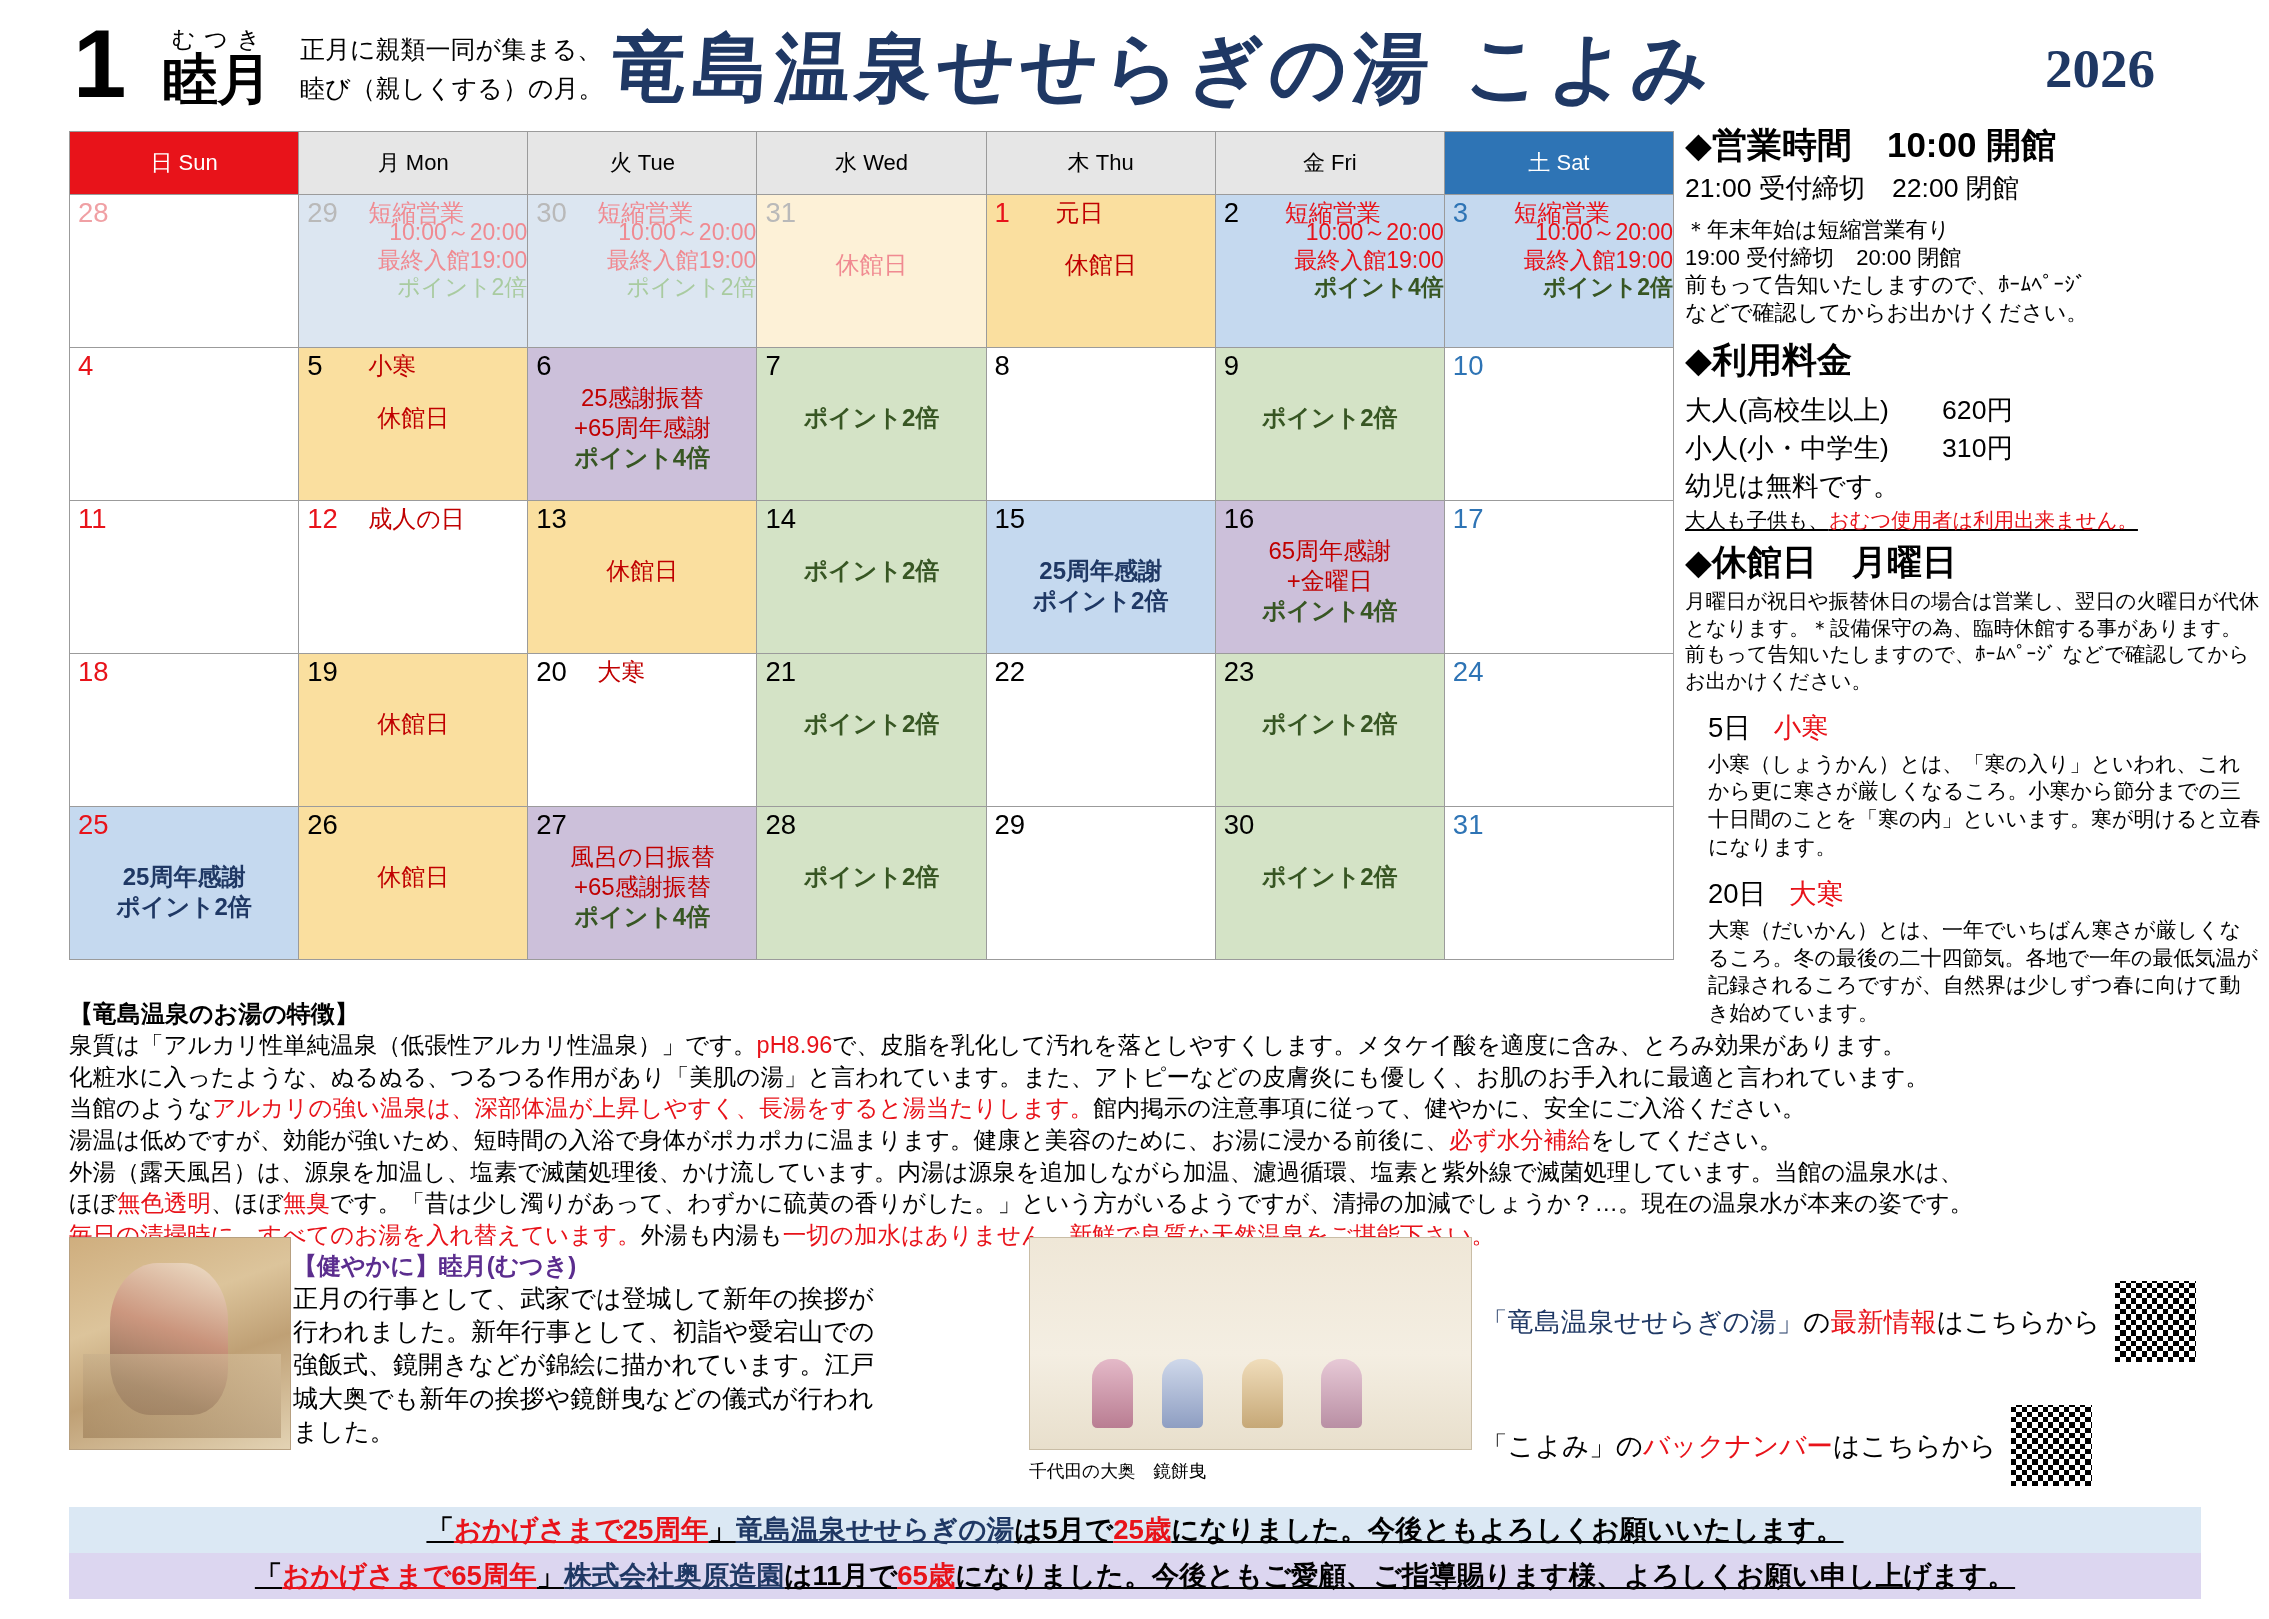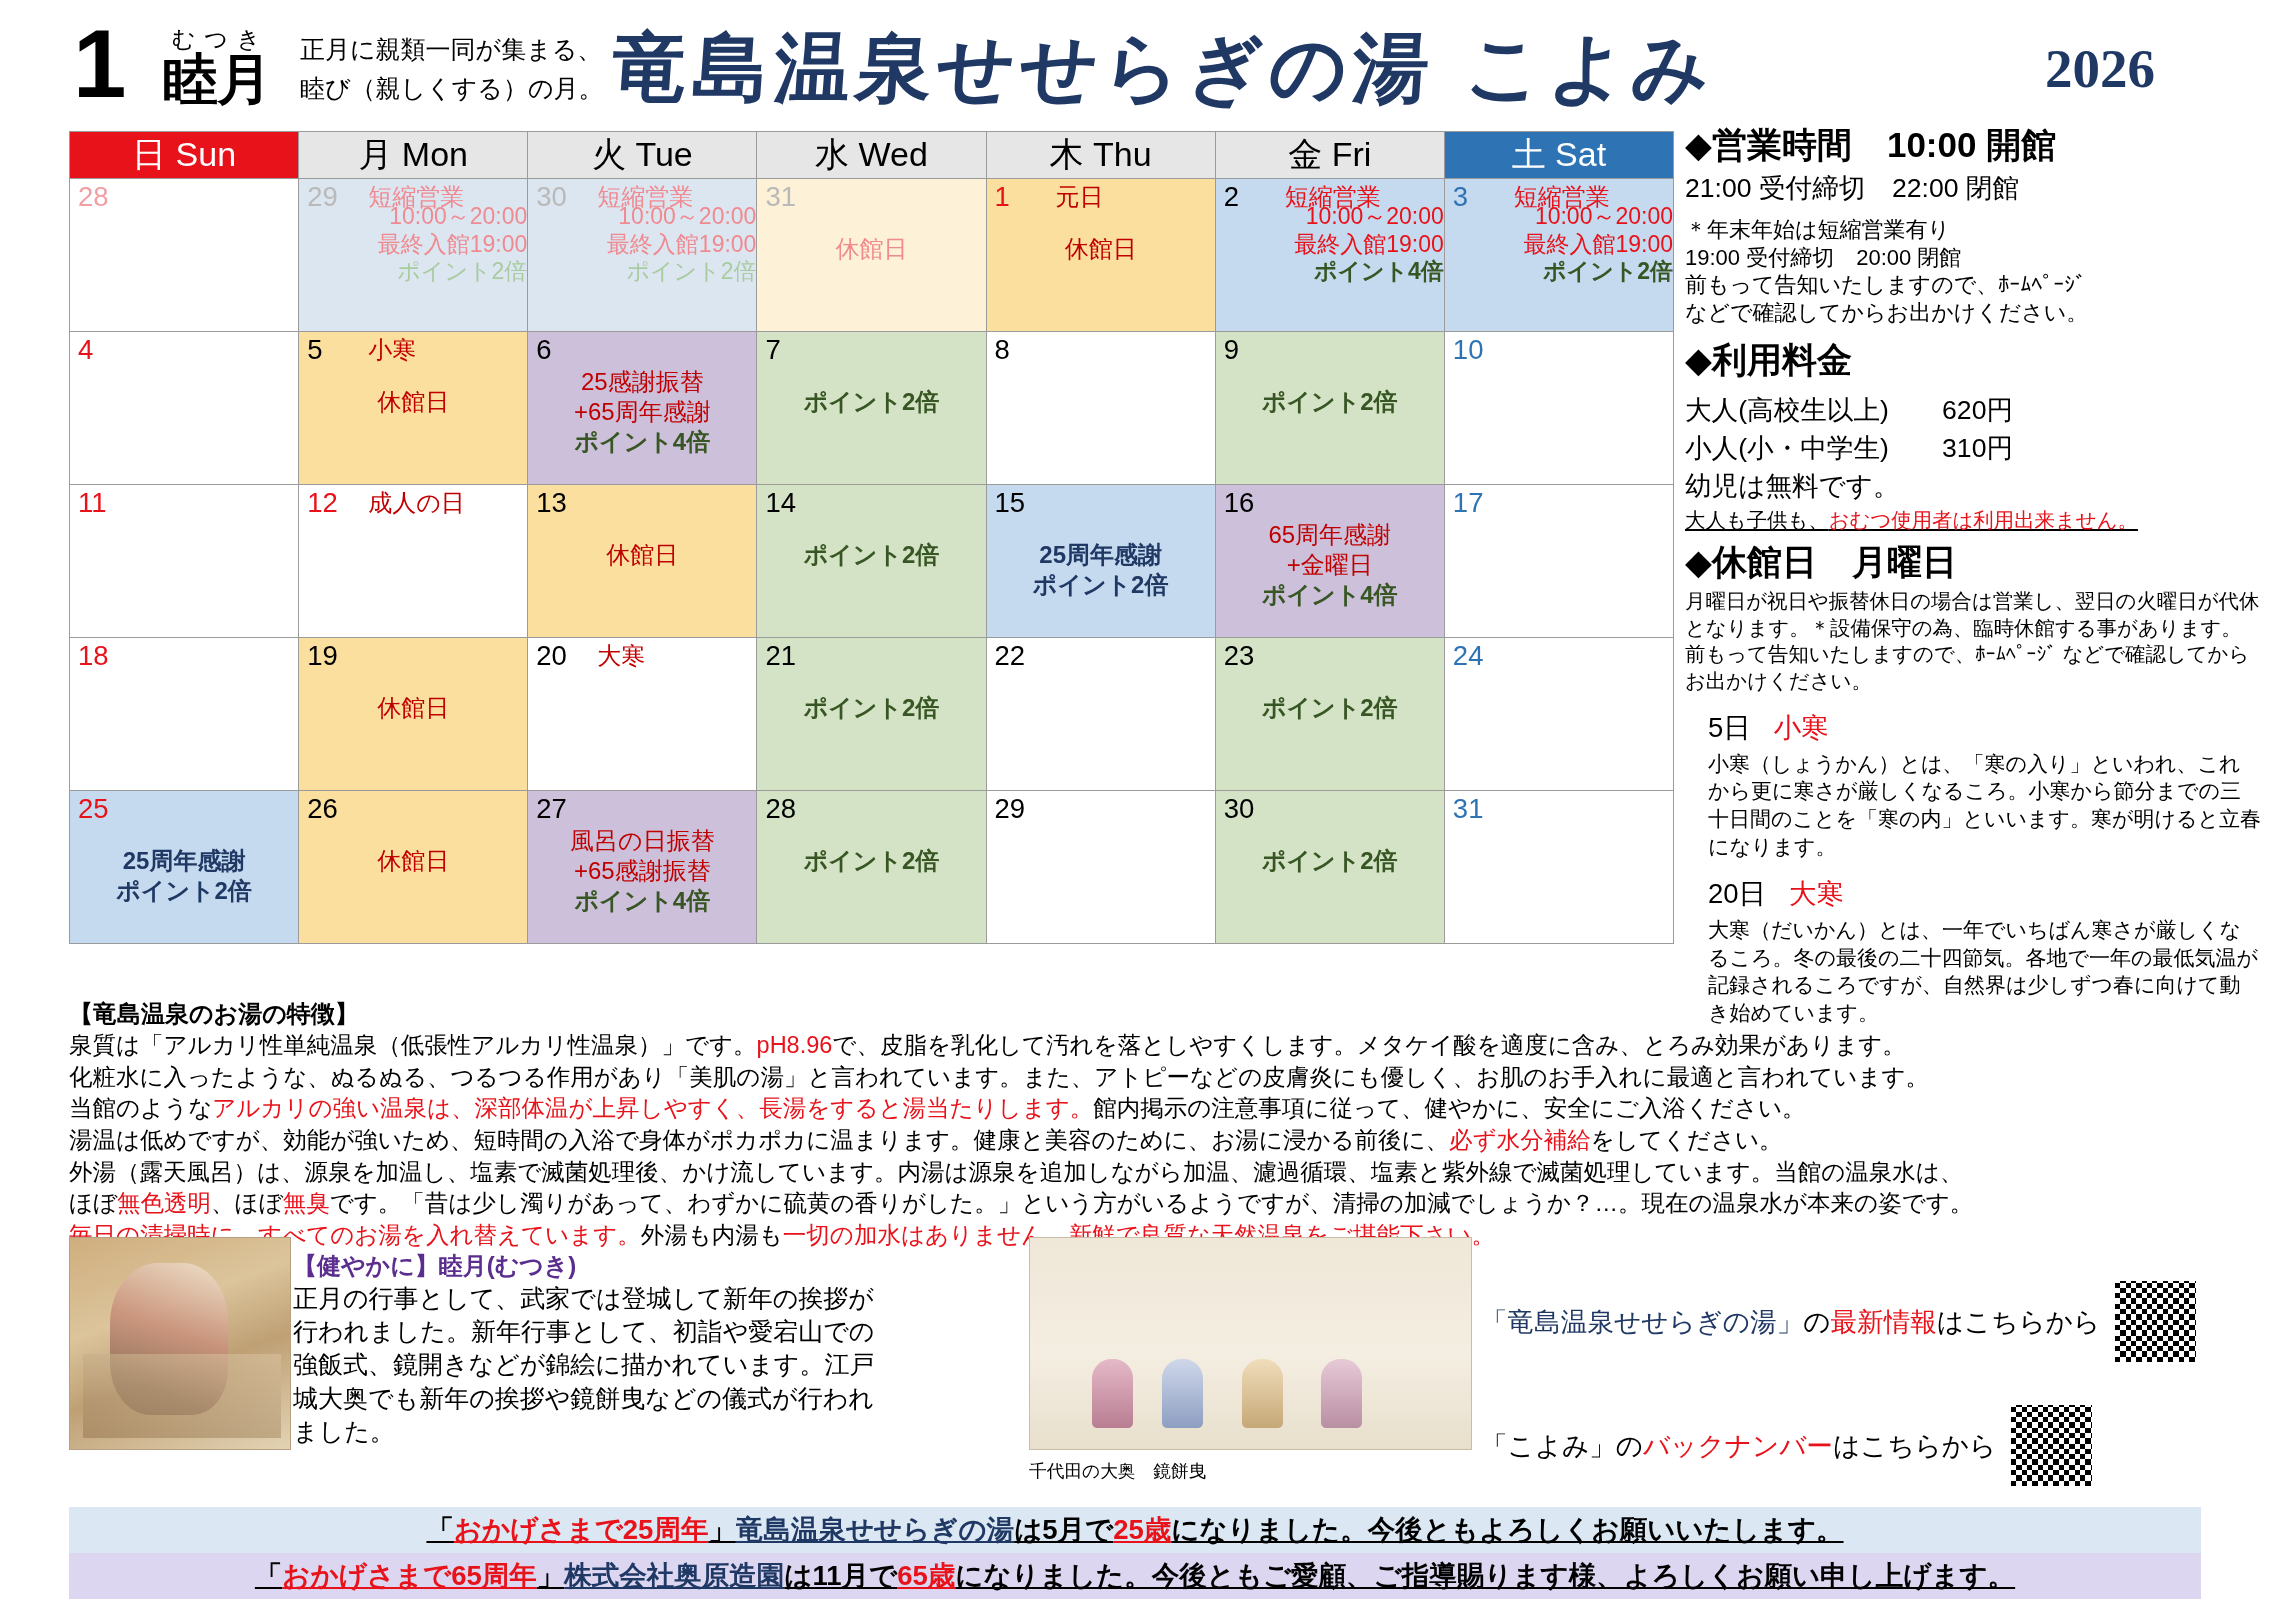--- a/index.html
+++ b/index.html
@@ -34,23 +34,23 @@
   .year {
     position:absolute; right:115px; top:37px;
     font-size:55px; color:#1F3864; font-weight:bold;
     font-family:"Liberation Serif", serif;
   }
 
   
   .cal { position:absolute; left:69px; top:131px; width:1605px; border-collapse:collapse; table-layout:fixed; }
   .cal col { width:229px; }
   .cal th {
-    height:26px; font-size:34px; font-weight:normal;
+    height:26px; font-size:22px; font-weight:normal;
     border:0.9px solid #9b9b9b; background:#e6e6e6; text-align:center;
-    padding:0;
+    padding:16px;
   }
   .cal th.sun { background:#e8131a; color:#fff; }
   .cal th.sat { background:#2E74B5; color:#fff; }
   .cal td {
     border:0.9px solid #9b9b9b; vertical-align:top; height:153px;
     padding:0; position:relative;
   }
   .daynum { position:absolute; left:8px; top:2.7px; font-size:27.5px; line-height:1.1; }
   .d-black { color:#000; } .d-red { color:#e8131a; } .d-blue { color:#2E74B5; }
   .d-mute-red { color:#f0a0a4; } .d-mute-gray { color:#b9b9b9; }

